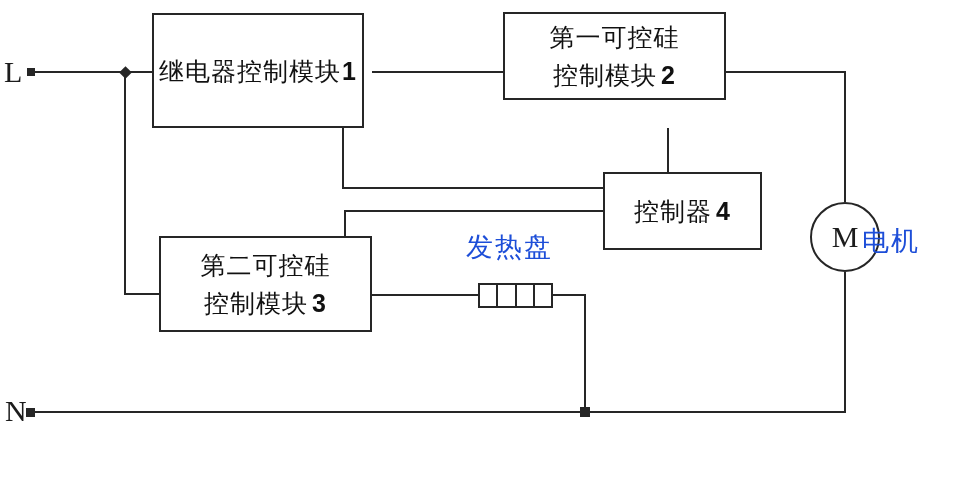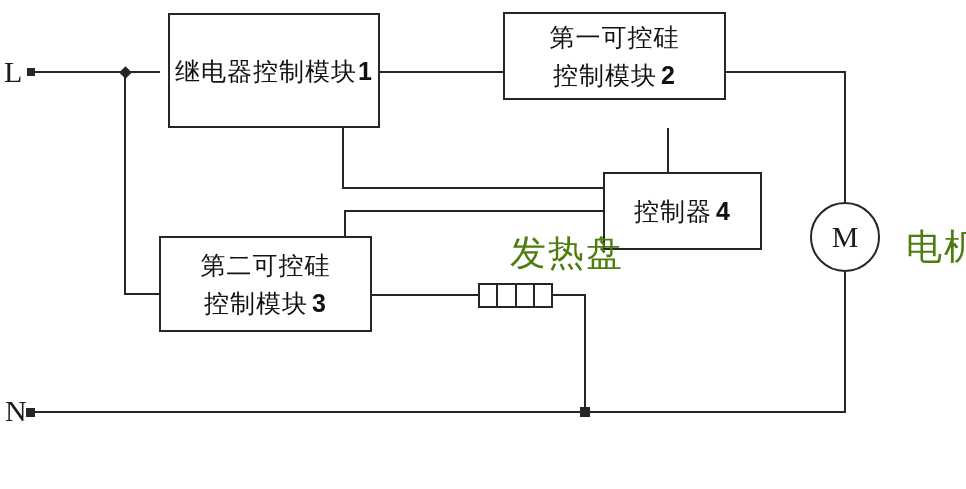--- a/index.html
+++ b/index.html
@@ -15,21 +15,21 @@
     letter-spacing:1px;
   }
   .block .row{display:flex;align-items:baseline;justify-content:center;white-space:nowrap;}
   .num{font-weight:700;margin-left:4px;}
   .num.tight{margin-left:1px;}
   .terminal-label{
     position:absolute;font-family:"Liberation Serif",serif;font-size:30px;
     color:#1c1c1c;line-height:30px;
   }
   .floating-label{
-    position:absolute;font-size:36px;color:#4d7c0f;white-space:nowrap;letter-spacing:2px;margin-left:44px;
+    position:absolute;font-size:27px;color:#1d4ed8;white-space:nowrap;letter-spacing:2px;
   }
   .heater{
     position:absolute;left:478px;top:283px;width:75px;height:25px;
     border:2px solid #262626;box-sizing:border-box;display:flex;background:#ffffff;
   }
   .heater-cell{flex:1;border-right:2px solid #262626;}
   .heater-cell:last-child{border-right:none;}
   .motor{
     position:absolute;left:810px;top:202px;width:70px;height:70px;
     border:2px solid #262626;border-radius:50%;background:#ffffff;
@@ -66,21 +66,21 @@
 
     <rect x="27" y="68" width="8" height="8" fill="#262626" stroke="none"></rect>
     <rect x="121" y="68" width="9" height="9" fill="#262626" stroke="none" transform="rotate(45 125.5 72.5)"></rect>
     <rect x="26" y="408" width="9" height="9" fill="#262626" stroke="none"></rect>
     <rect x="580" y="407" width="10" height="10" fill="#262626" stroke="none"></rect>
   </svg>
 
   <div class="terminal-label" style="left:4px;top:57px;">L</div>
   <div class="terminal-label" style="left:5px;top:396px;">N</div>
 
-  <div class="block" style="left:168px;top:13px;width:212px;height:115px;">
+  <div class="block" style="left:152px;top:13px;width:212px;height:115px;">
     <span class="row">
       <span>继电器控制模块</span>
       <span class="num tight">1</span>
     </span>
   </div>
 
   <div class="block" style="left:503px;top:12px;width:223px;height:88px;">
     <span class="row">第一可控硅</span>
     <span class="row">
       <span>控制模块</span>

